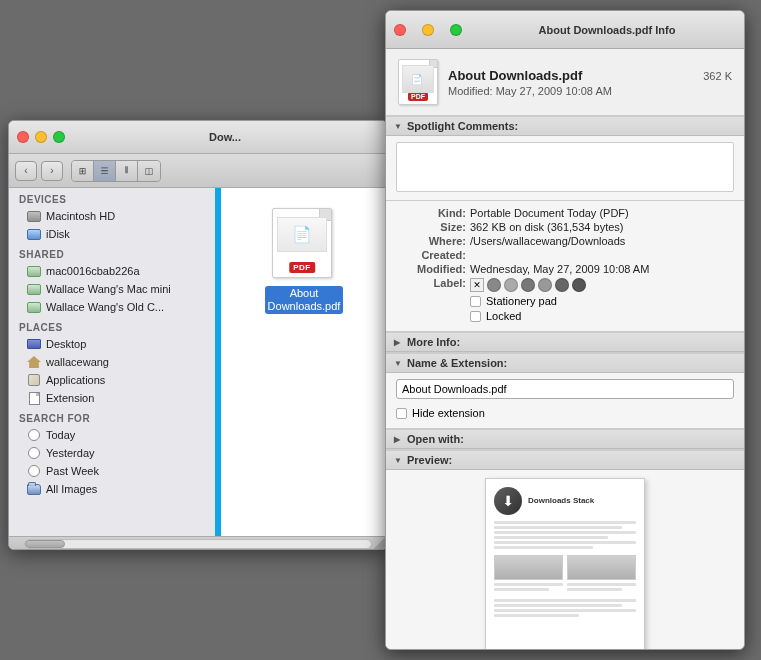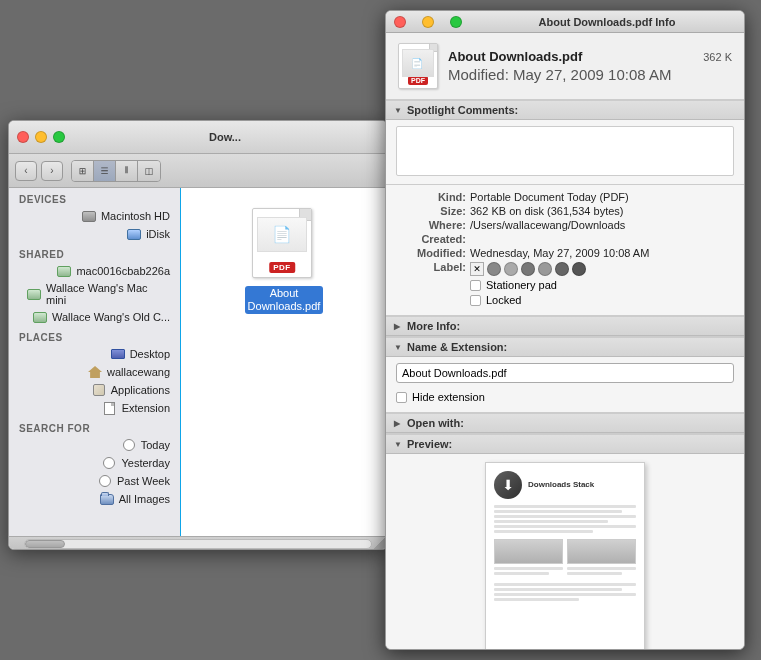--- a/index.html
+++ b/index.html
@@ -99,23 +99,23 @@
     .view-btn:last-child { border-right: none; }
     .view-btn.active { background: linear-gradient(to bottom, #b0b8c8, #9ca8bc); }
 
     .finder-body {
       display: flex;
       height: calc(100% - 56px - 24px);
     }
 
     
     .sidebar {
-      width: 172px;
+      width: 212px;
       background: #e8e8ec;
-      border-right: 1px solid #0ea5e9;
+      border-right: 6px solid #0ea5e9;
       overflow-y: auto;
       flex-shrink: 0;
     }
 
     .sidebar-section-header {
       font-size: 10px;
       font-weight: bold;
       color: #666;
       text-transform: uppercase;
       padding: 6px 10px 2px;
@@ -123,21 +123,20 @@
     }
 
     .sidebar-item {
       display: flex;
       align-items: center;
       padding: 2px 10px 2px 18px;
       gap: 5px;
       cursor: pointer;
       color: #222;
       font-size: 11px;
-      justify-content: flex-end;
     }
 
     .sidebar-icon {
       width: 14px; height: 14px;
       flex-shrink: 0;
       display: flex;
       align-items: center;
       justify-content: center;
     }
 
@@ -335,21 +334,21 @@
       box-shadow: 0 4px 20px rgba(0,0,0,0.6);
       border: 1px solid #999;
       overflow: hidden;
       display: flex;
       flex-direction: column;
     }
 
     .info-titlebar {
       background: linear-gradient(to bottom, #e8e8e8, #d0d0d0);
       border-bottom: 1px solid #aaa;
-      height: 22px;
+      height: 38px;
       display: flex;
       align-items: center;
       padding: 0 8px;
       gap: 16px;
       flex-shrink: 0;
     }
 
     .info-title-text {
       flex: 1;
       text-align: center;
@@ -421,21 +420,21 @@
     }
 
     .info-filename {
       font-size: 13px;
       font-weight: bold;
       color: #222;
       margin-bottom: 2px;
     }
 
     .info-modified {
-      font-size: 15px;
+      font-size: 11px;
       color: #555;
     }
 
     
     .info-body {
       flex: 1;
       overflow-y: auto;
     }
 
     .info-section {

